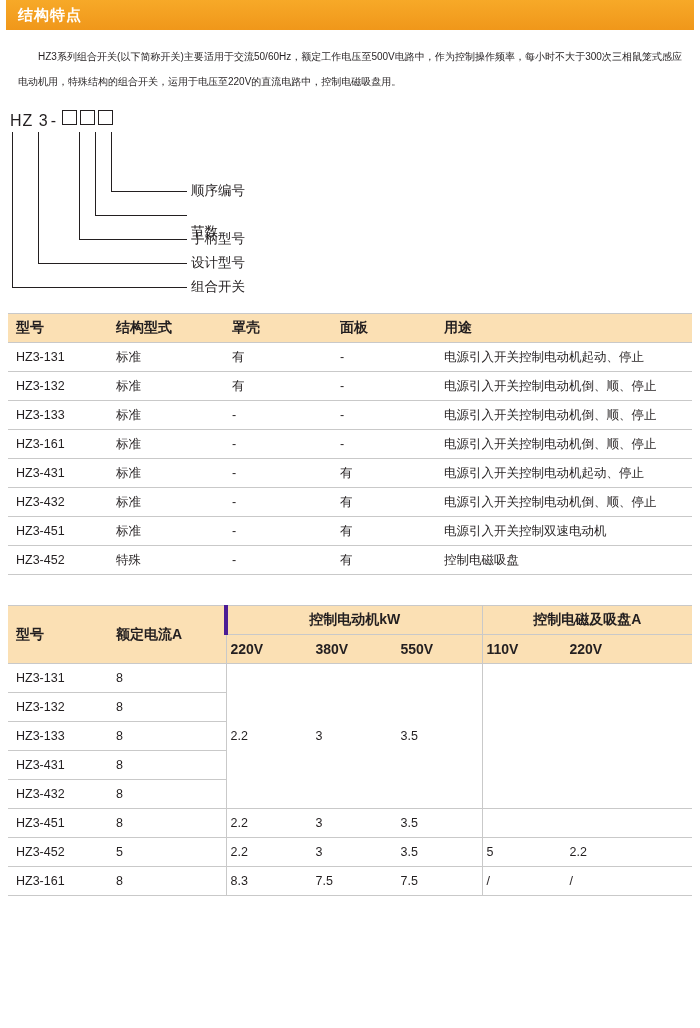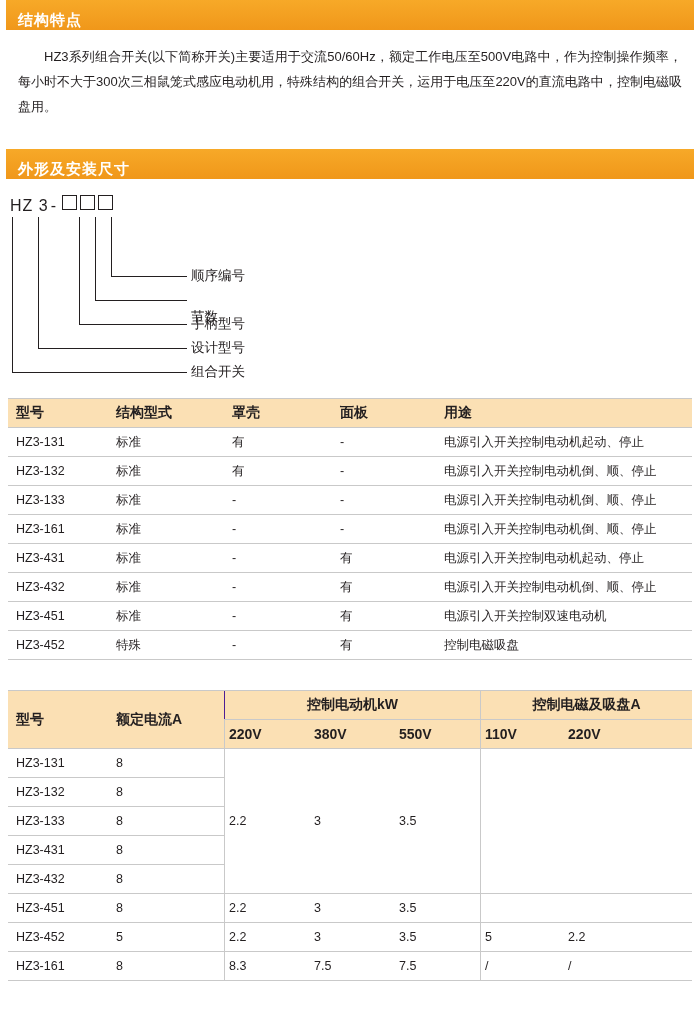--- a/index.html
+++ b/index.html
@@ -22,21 +22,21 @@
   }
 
   
   .section-head {
     position: relative;
     height: 30px;
     margin: 0 6px 0 6px;
     background: #f5a623;
     background: linear-gradient(to bottom, #f7a928 0%, #f0971a 100%);
     display: flex;
-    align-items: flex-end;
+    align-items: center;
   }
   .section-head .bar-title {
     color: #ffffff;
     font-size: 15px;
     font-weight: bold;
     padding-left: 12px;
     letter-spacing: 1px;
   }
   .section-head .bar-tail {
     position: absolute;
@@ -57,21 +57,21 @@
     right: 6px;
     bottom: -3px;
     height: 2px;
     background: #f5a623;
     opacity: 0;
   }
 
   
   .para {
     margin: 14px 18px 0 18px;
-    font-size: 13px;
+    font-size: 10px;
     line-height: 25px;
     text-align: justify;
     text-indent: 2em;
     color: #231f20;
   }
 
   
   .diagram {
     position: relative;
     margin: 16px 0 12px 0;
@@ -161,25 +161,20 @@
 
   <div class="head-wrap">
     <div class="section-head">
       <span class="bar-title">结构特点</span>
       <span class="bar-tail"></span>
     </div>
   </div>
 
   <p class="para">HZ3系列组合开关(以下简称开关)主要适用于交流50/60Hz，额定工作电压至500V电路中，作为控制操作频率，每小时不大于300次三相鼠笼式感应电动机用，特殊结构的组合开关，运用于电压至220V的直流电路中，控制电磁吸盘用。</p>
 
-  <div class="head-wrap" style="margin-top:30px;">
-    <div class="section-head">
-      <span class="bar-title">外形及安装尺寸</span>
-    </div>
-  </div>
 
   <div class="diagram">
     <div class="code">
       <span>HZ 3</span><span class="dash">-</span><span class="sqr"></span><span class="sqr"></span><span class="sqr"></span>
     </div>
 
     <div class="vline" style="left:111px; top:22px; height:59px;"></div>
     <div class="hline" style="left:111px; top:81px; width:76px;"></div>
     <div class="dlabel" style="left:191px; top:72px;">顺序编号</div>
 
@@ -271,21 +266,21 @@
     </tbody>
   </table>
 
   <div class="spacer-gap"></div>
 
   <table class="tbl tbl2">
     <thead>
       <tr>
         <th rowspan="2" style="width:92px; padding-left:8px; vertical-align:middle;">型号</th>
         <th rowspan="2" style="width:104px; vertical-align:middle;">额定电流A</th>
-        <th colspan="3" class="grp-head" style="width:230px; border-left:1px solid #4c1d95;">控制电动机kW</th>
+        <th colspan="3" class="grp-head" style="width:230px; border-left:4px solid #4c1d95;">控制电动机kW</th>
         <th colspan="2" class="grp-head" style="border-left:1px solid #c9c9c9;">控制电磁及吸盘A</th>
       </tr>
       <tr>
         <th style="width:77px; border-left:1px solid #c9c9c9;">220V</th>
         <th style="width:77px;">380V</th>
         <th style="width:77px;">550V</th>
         <th style="width:75px; border-left:1px solid #c9c9c9;">110V</th>
         <th>220V</th>
       </tr>
     </thead>

